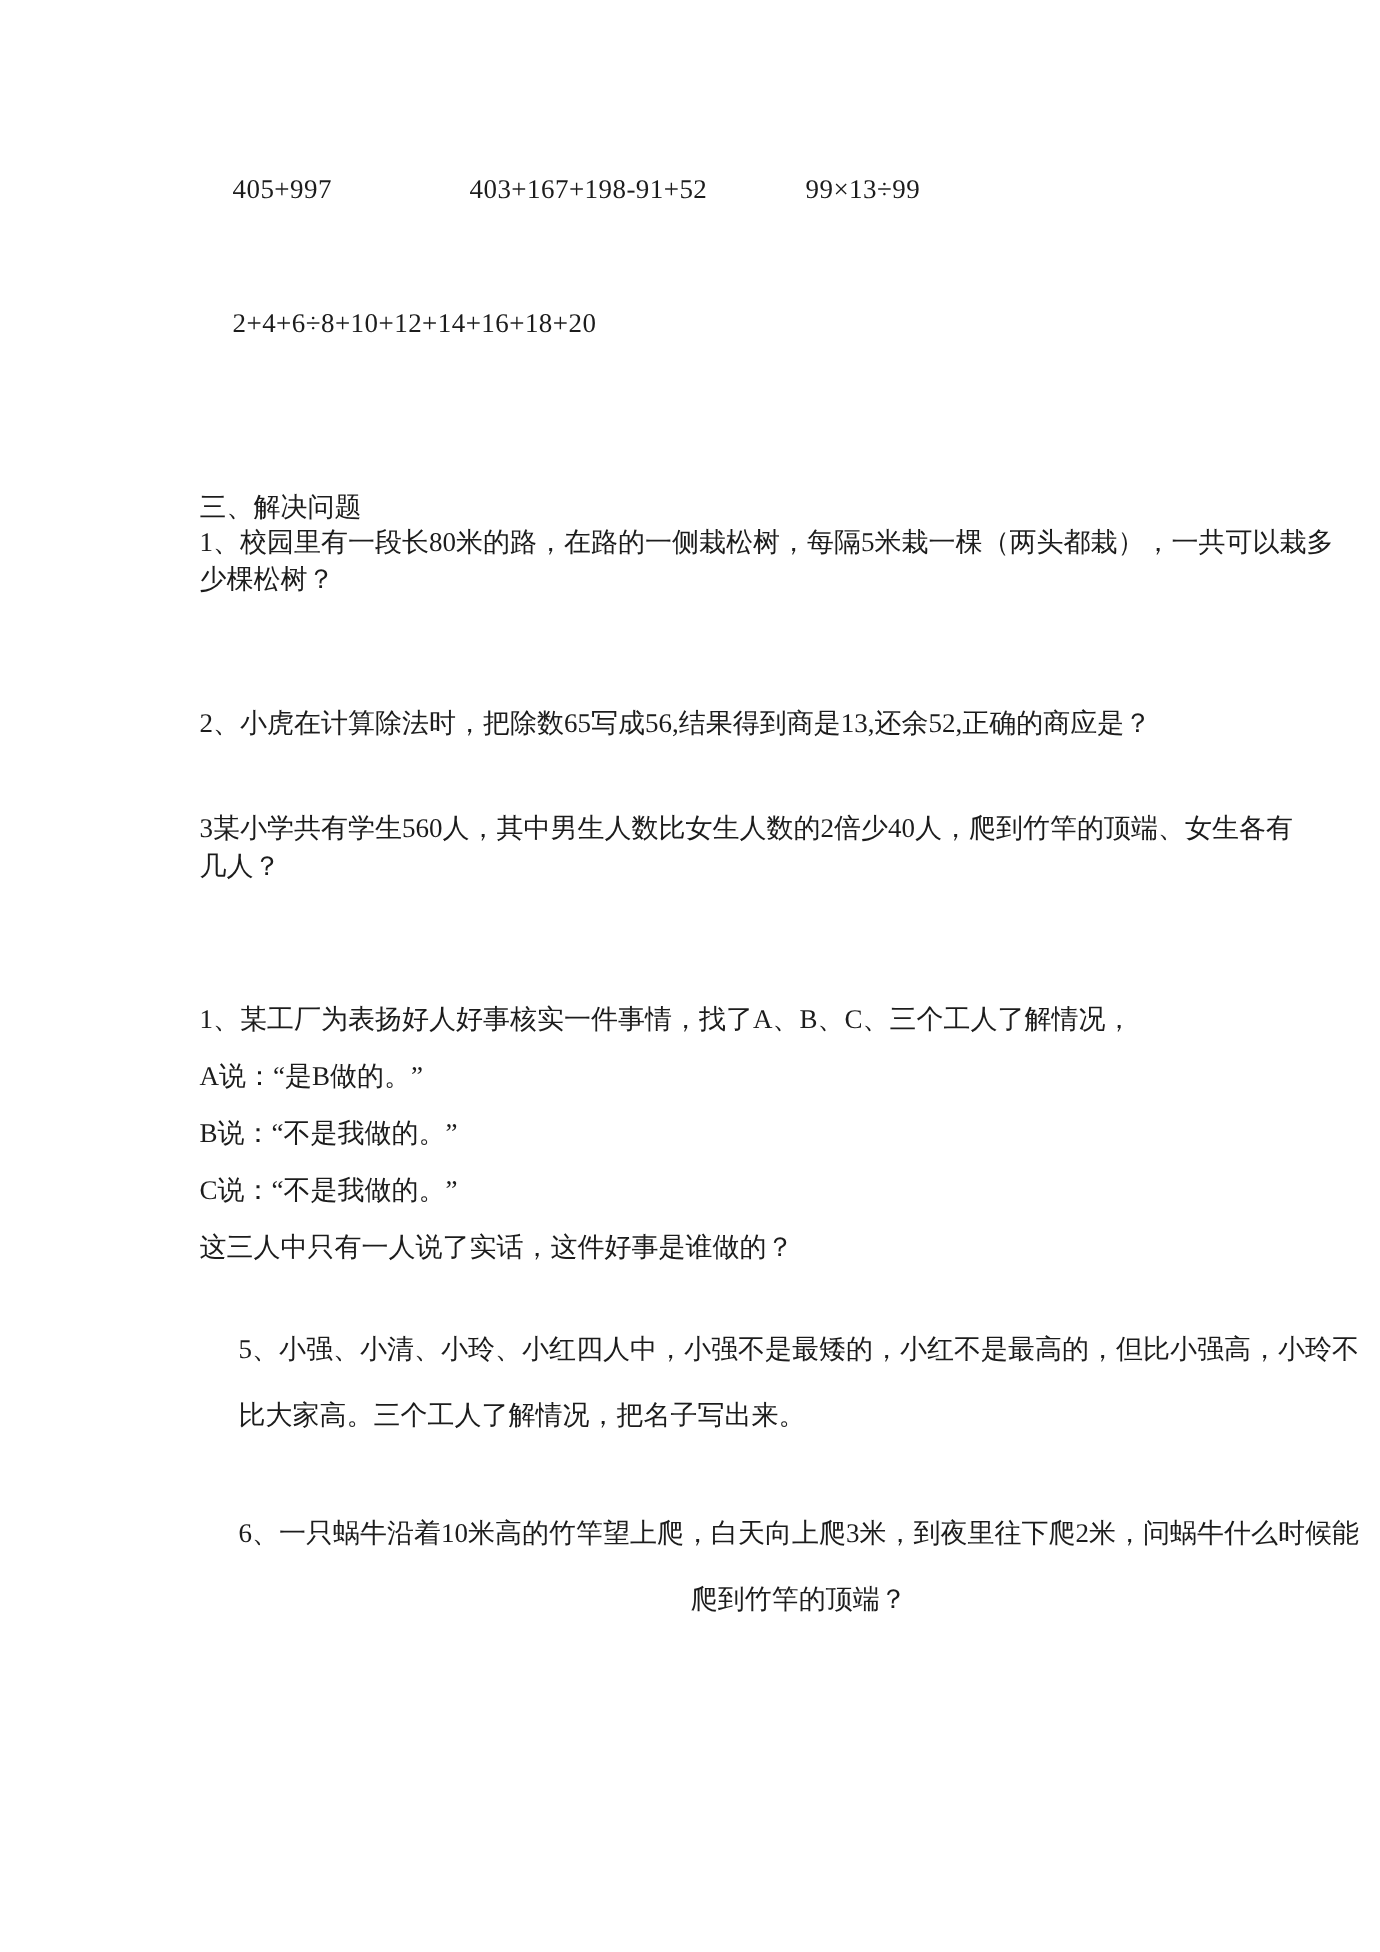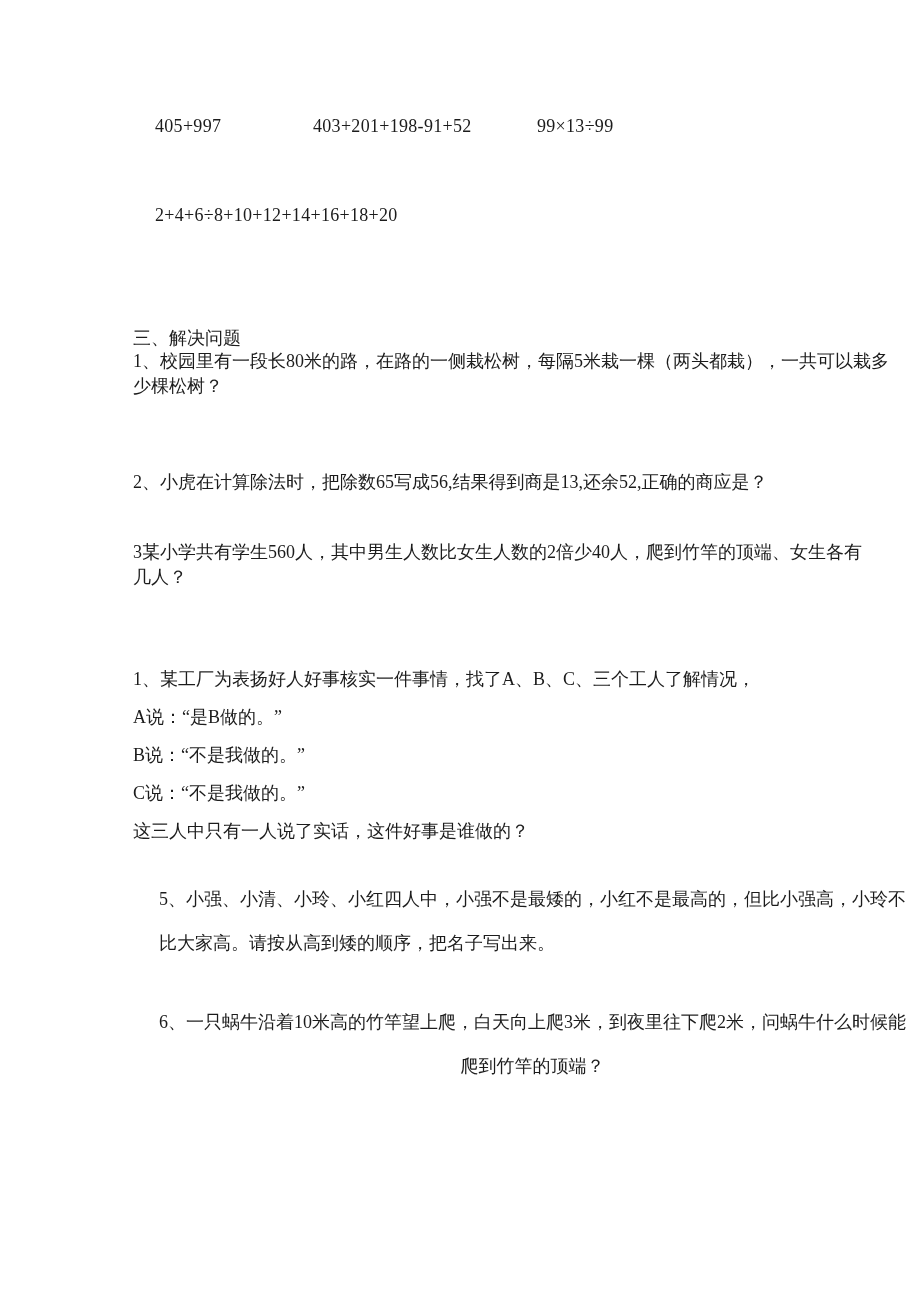--- a/index.html
+++ b/index.html
@@ -44,21 +44,21 @@
   .p4 { left: 133px; top: 660px; }
   .p5 { left: 133px; top: 877px; }
   .p6 { left: 133px; top: 1000px; text-align: center; }
 </style>
 </head>
 <body>
 
 <div class="page">
 
   <span class="eq eq1">405+997</span>
-  <span class="eq eq2">403+201+198-91+52</span>
+  <span class="eq eq2">403+167+198-91+52</span>
   <span class="eq eq3">99×13÷99</span>
 
   <span class="abs eqrow2">2+4+6÷8+10+12+14+16+18+20</span>
 
   <div class="abs tight sec-title">三、解决问题</div>
 
   <div class="abs tight p1">
     <div class="line">1、校园里有一段长80米的路，在路的一侧栽松树，每隔5米栽一棵（两头都栽），一共可以栽多</div>
     <div class="line">少棵松树？</div>
   </div>
@@ -75,21 +75,21 @@
   <div class="abs mid p4">
     <div class="line">1、某工厂为表扬好人好事核实一件事情，找了A、B、C、三个工人了解情况，</div>
     <div class="line">A说：“是B做的。”</div>
     <div class="line">B说：“不是我做的。”</div>
     <div class="line">C说：“不是我做的。”</div>
     <div class="line">这三人中只有一人说了实话，这件好事是谁做的？</div>
   </div>
 
   <div class="abs wide p5">
     <div class="line">5、小强、小清、小玲、小红四人中，小强不是最矮的，小红不是最高的，但比小强高，小玲不</div>
-    <div class="line">比大家高。请按从高到矮的顺序，把名子写出来。</div>
+    <div class="line">比大家高。三个工人了解情况，把名子写出来。</div>
   </div>
 
   <div class="abs wide p6">
     <div class="line">6、一只蜗牛沿着10米高的竹竿望上爬，白天向上爬3米，到夜里往下爬2米，问蜗牛什么时候能</div>
     <div class="line">爬到竹竿的顶端？</div>
   </div>
 
 </div>
 
 </body></html>

